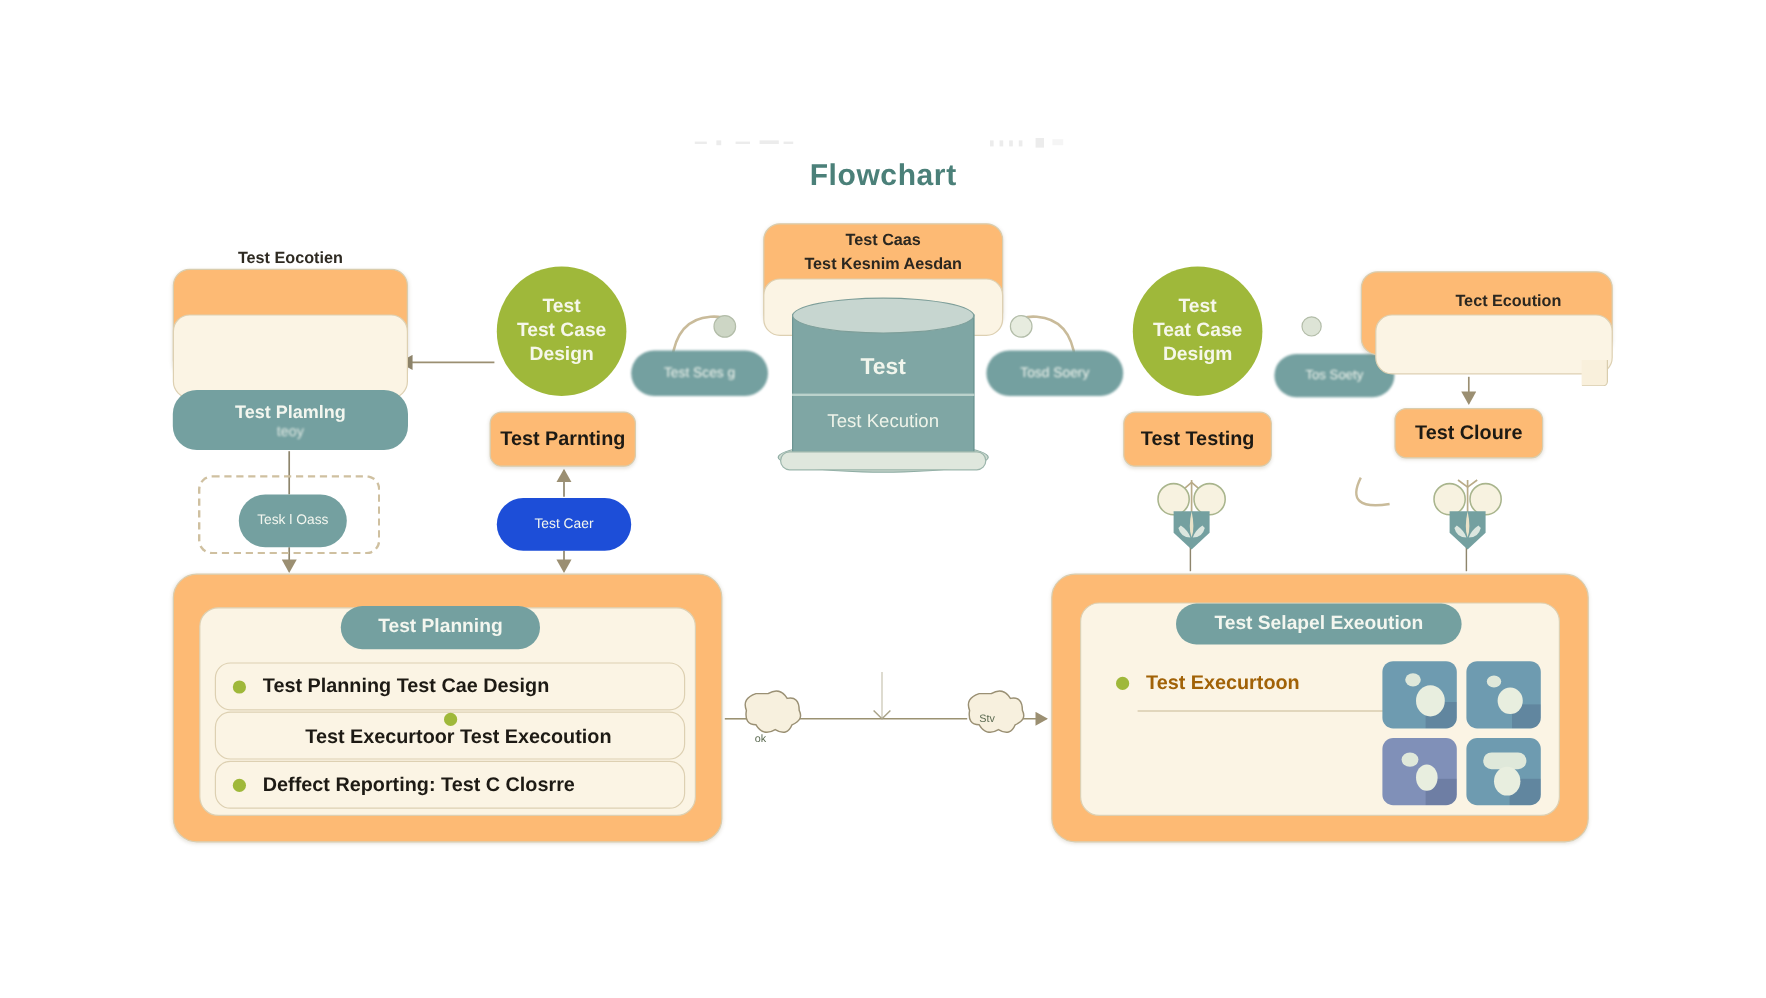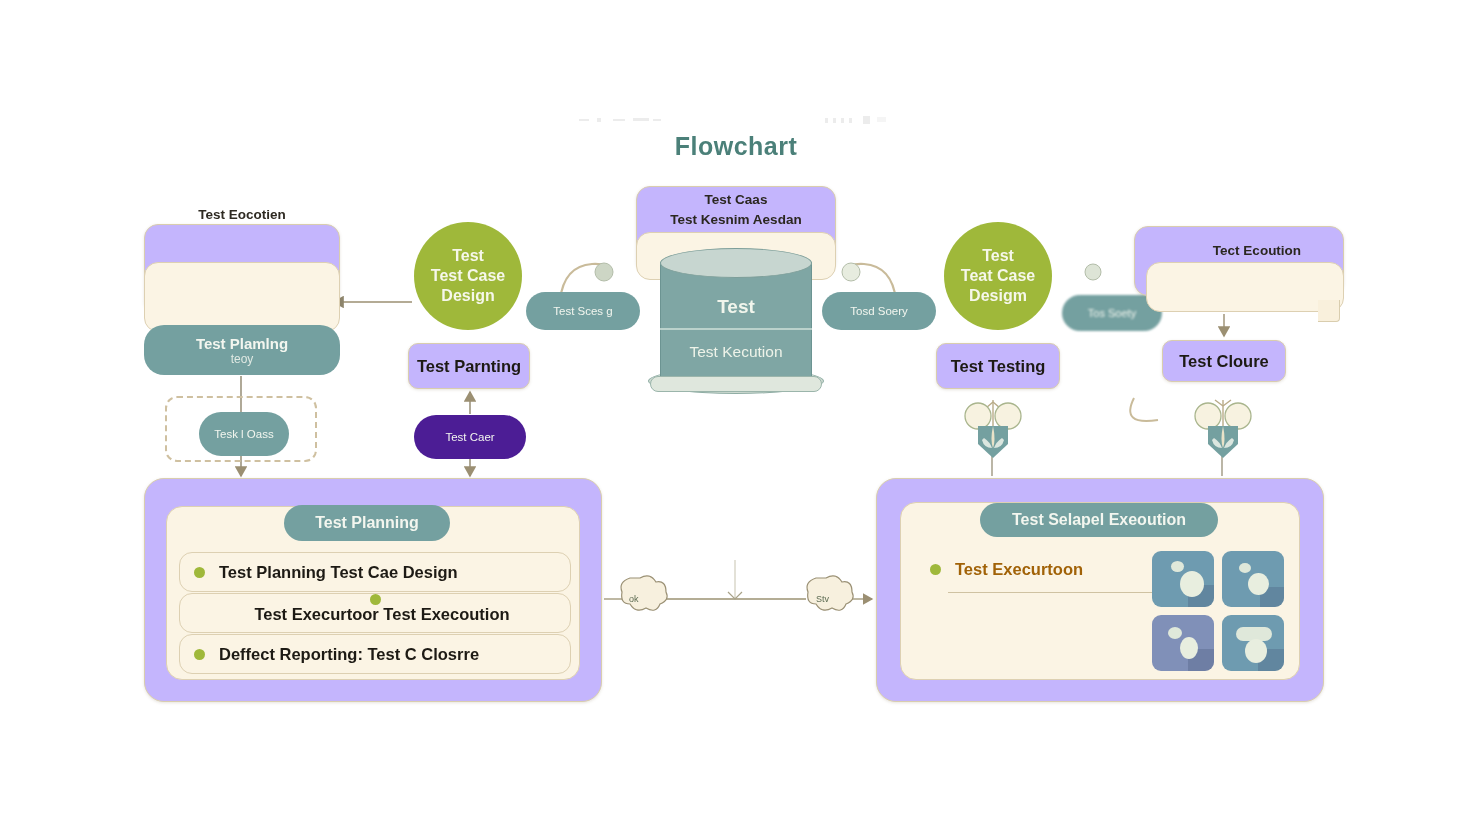--- a/index.html
+++ b/index.html
@@ -11,37 +11,37 @@
     position:relative;
   }
   .canvas{position:absolute;left:0;top:0;width:1472px;height:832px;}
 
   
   .abs{position:absolute;box-sizing:border-box;}
   .center{display:flex;align-items:center;justify-content:center;text-align:center;}
   .col{flex-direction:column;}
 
   .cream{
-    background:#c4b5fd;
+    background:#fdba74;
     border:1px solid #d9cdae;
     border-radius:14px;
     box-shadow:0 1px 3px rgba(120,105,70,.18);
   }
   .cream-lite{
     background:#fbf4e4;
     border:1px solid #ddd0b2;
     border-radius:14px;
   }
   .teal{
     background:#74a0a0;
     color:#f3f6ef;
     border-radius:999px;
   }
   .teal-sq{
-    background:#4c1d95;
+    background:#1d4ed8;
     color:#f3f6ef;
     border-radius:26px;
   }
   .olive-text{color:#f6f7ea;}
 
   
   #title{
     left:0;top:132px;width:1472px;
     font-size:25px;font-weight:700;color:#4b8079;
     letter-spacing:.5px;
@@ -290,21 +290,21 @@
     <path d="M728,592 L735,599 L742,592" stroke="#a8a288" stroke-width="1.2" fill="none"></path>
 
     <path d="M640,578 q10,-6 16,4 q10,-2 10,10 q4,8 -6,12 q-4,10 -14,4 q-10,6 -16,-4 q-10,0 -8,-12 q-4,-10 8,-14 Z" fill="#f7f0de" stroke="#9a9074" stroke-width="1.2"></path>
 
     <path d="M826,578 q10,-6 16,4 q10,-2 10,10 q4,8 -6,12 q-4,10 -14,4 q-10,6 -16,-4 q-10,0 -8,-12 q-4,-10 8,-14 Z" fill="#f7f0de" stroke="#9a9074" stroke-width="1.2"></path>
 
     <path d="M992,455 L992,476" stroke="#8e856c" stroke-width="1.2" fill="none"></path>
     <path d="M1222,455 L1222,476" stroke="#8e856c" stroke-width="1.2" fill="none"></path>
   </svg>
 
-  <div class="node-lbl" style="left:629px;top:594px;">ok</div>
+  <div class="node-lbl" style="left:629px;top:610px;">ok</div>
   <div class="node-lbl" style="left:816px;top:594px;">Stv</div>
 
   <div class="abs cream" id="left-outer">
     <div class="center col" style="width:100%;height:44px;gap:44px;">
       <div class="lbl">Test Eocotien</div>
       <div class="lbl">Tes't kest tesalt</div>
     </div>
   </div>
   <div class="abs cream-lite" id="left-inner"></div>
 

